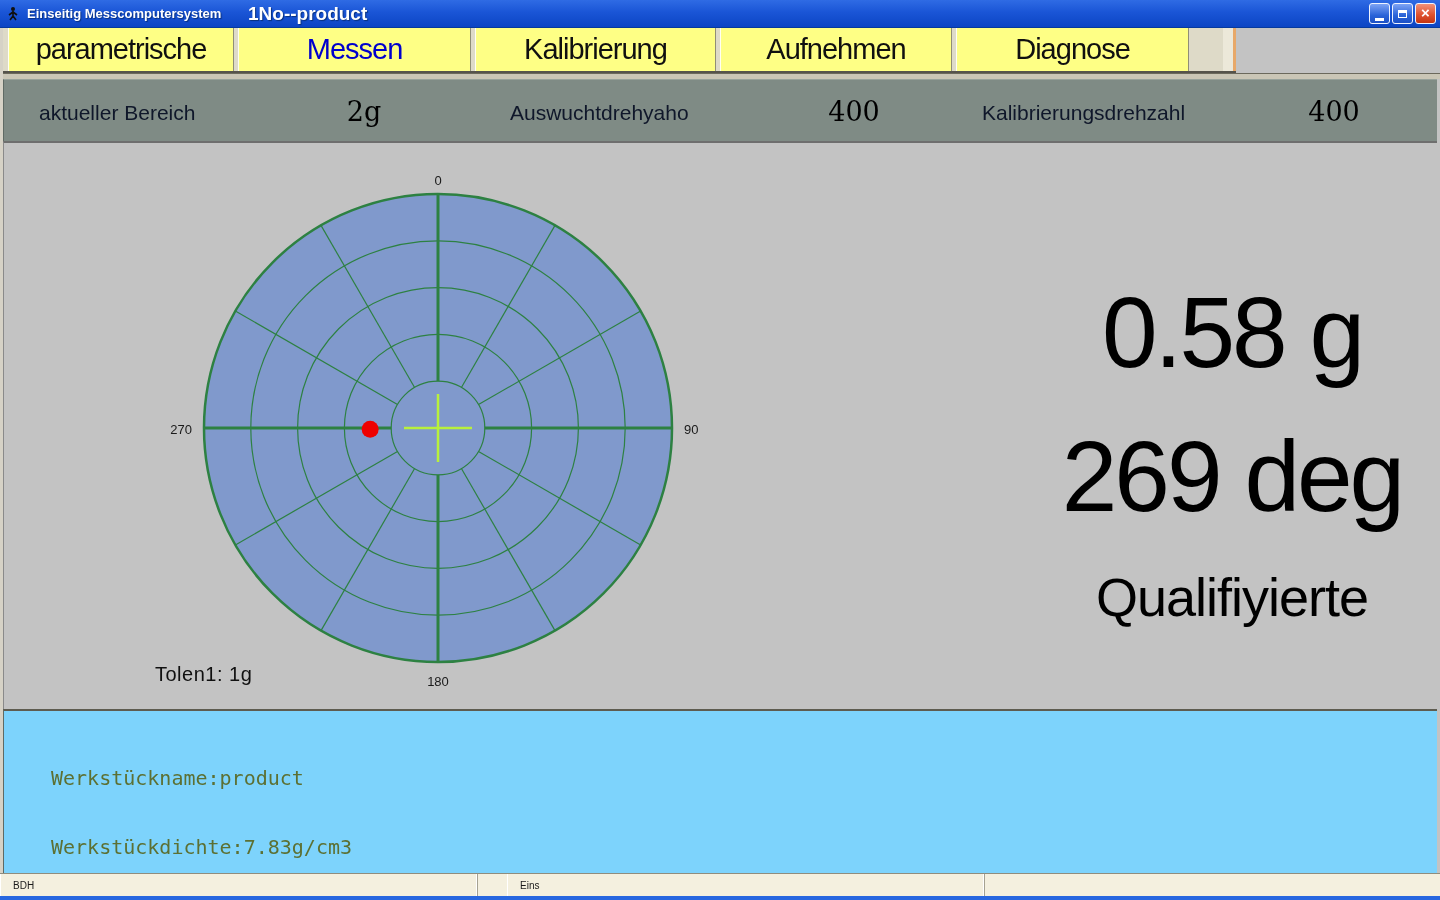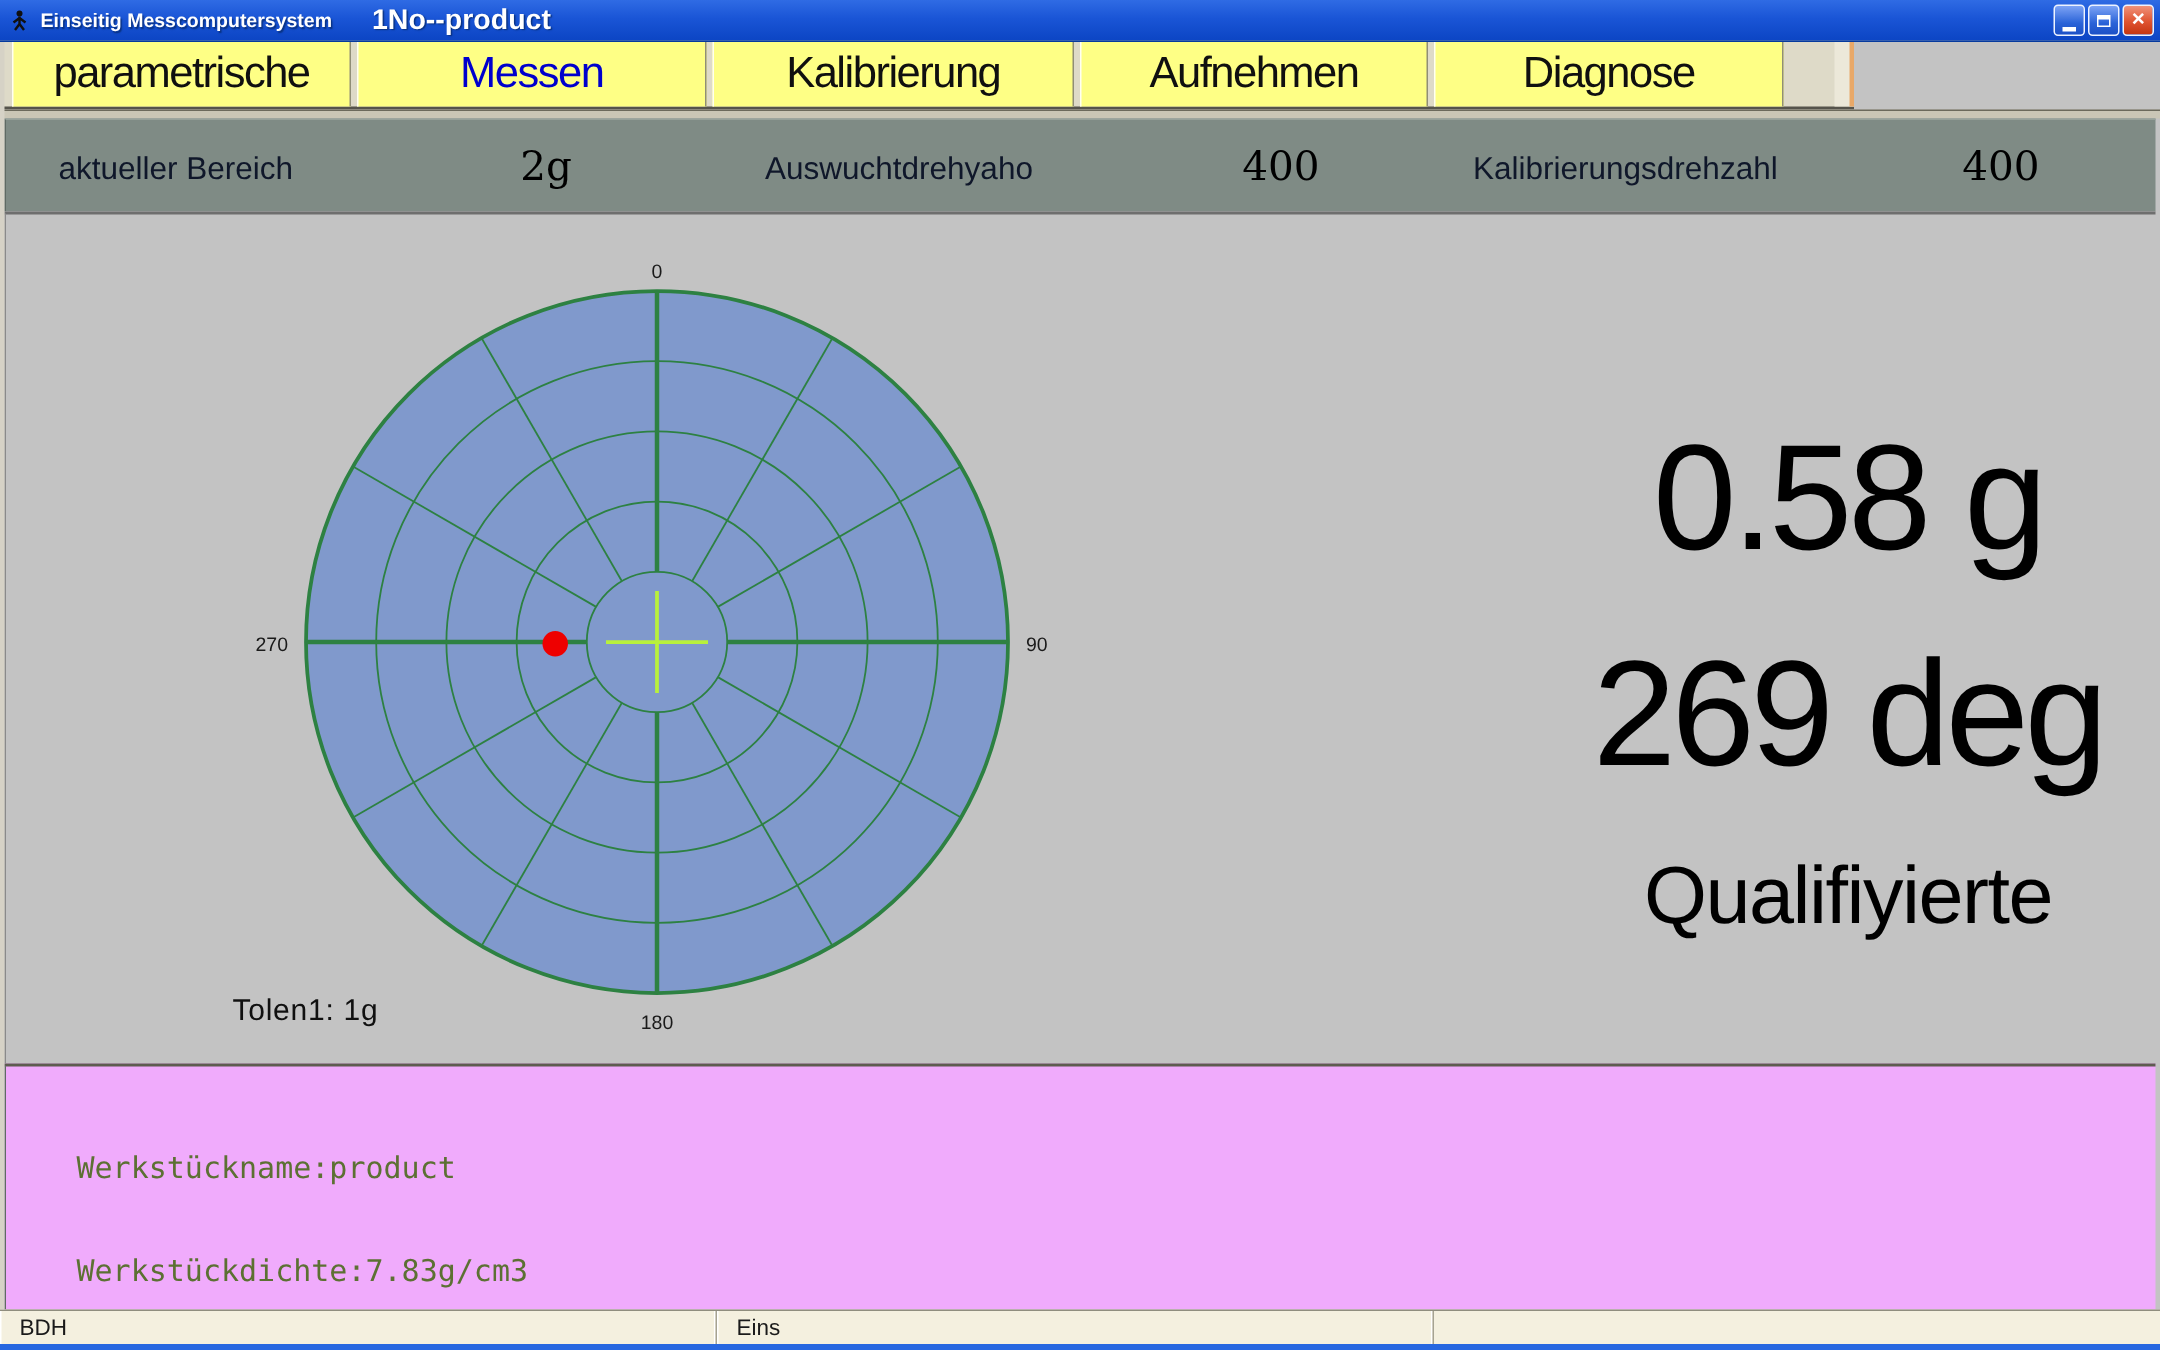--- a/index.html
+++ b/index.html
@@ -63,29 +63,29 @@
   }
   .chart-wrap{position:absolute;left:137px;top:4px;width:600px;height:570px;}
   .tolerance-label{position:absolute;left:151px;top:520px;font-size:20px;color:#101010;letter-spacing:0.5px;}
   .readout{position:absolute;left:1025px;top:0;width:406px;text-align:center;color:#000;}
   .readout-amount{position:absolute;left:0;top:139px;width:406px;font-size:100px;line-height:1;letter-spacing:-3px;}
   .readout-angle{position:absolute;left:0;top:283px;width:406px;font-size:100px;line-height:1;letter-spacing:-3px;}
   .readout-status{position:absolute;left:0;top:427px;width:406px;font-size:54px;line-height:1;letter-spacing:-1px;}
   
   .panel{
     position:absolute;left:3px;top:709px;width:1434px;height:164px;
-    background:#f0abfc;border-top:2px solid #5e5c50;border-left:1px solid #5f6a64;
+    background:#7dd3fc;border-top:2px solid #5e5c50;border-left:1px solid #5f6a64;
   }
   .panel-lines{position:absolute;left:47px;top:9px;color:#5c7033;
     font-family:"DejaVu Sans Mono",monospace;font-size:20px;line-height:23.3px;white-space:pre;}
   
   .statusbar{
     position:absolute;left:0;top:873px;width:1440px;height:23px;
     background:#f4f0df;border-top:1px solid #8f8d7e;display:flex;
-    font-size:15px;color:#1a1a1a;
+    font-size:10px;color:#1a1a1a;gap:29px;
   }
   .status-cell{height:100%;display:flex;align-items:center;padding-left:13px;
     border-right:1px solid #a5a292;box-shadow:inset -1px 0 #ffffff,inset 1px 0 #ffffff;}
   .status-cell.c1{width:478px;}
   .status-cell.c2{width:478px;}
   .status-cell.c3{flex:1;border-right:none;}
   .blue-line{position:absolute;left:0;top:896px;width:1440px;height:4px;background:#2767e0;}
   .left-edge{position:absolute;left:0;top:28px;width:3px;height:845px;background:#d6d2c6;}
 </style>
 </head>

